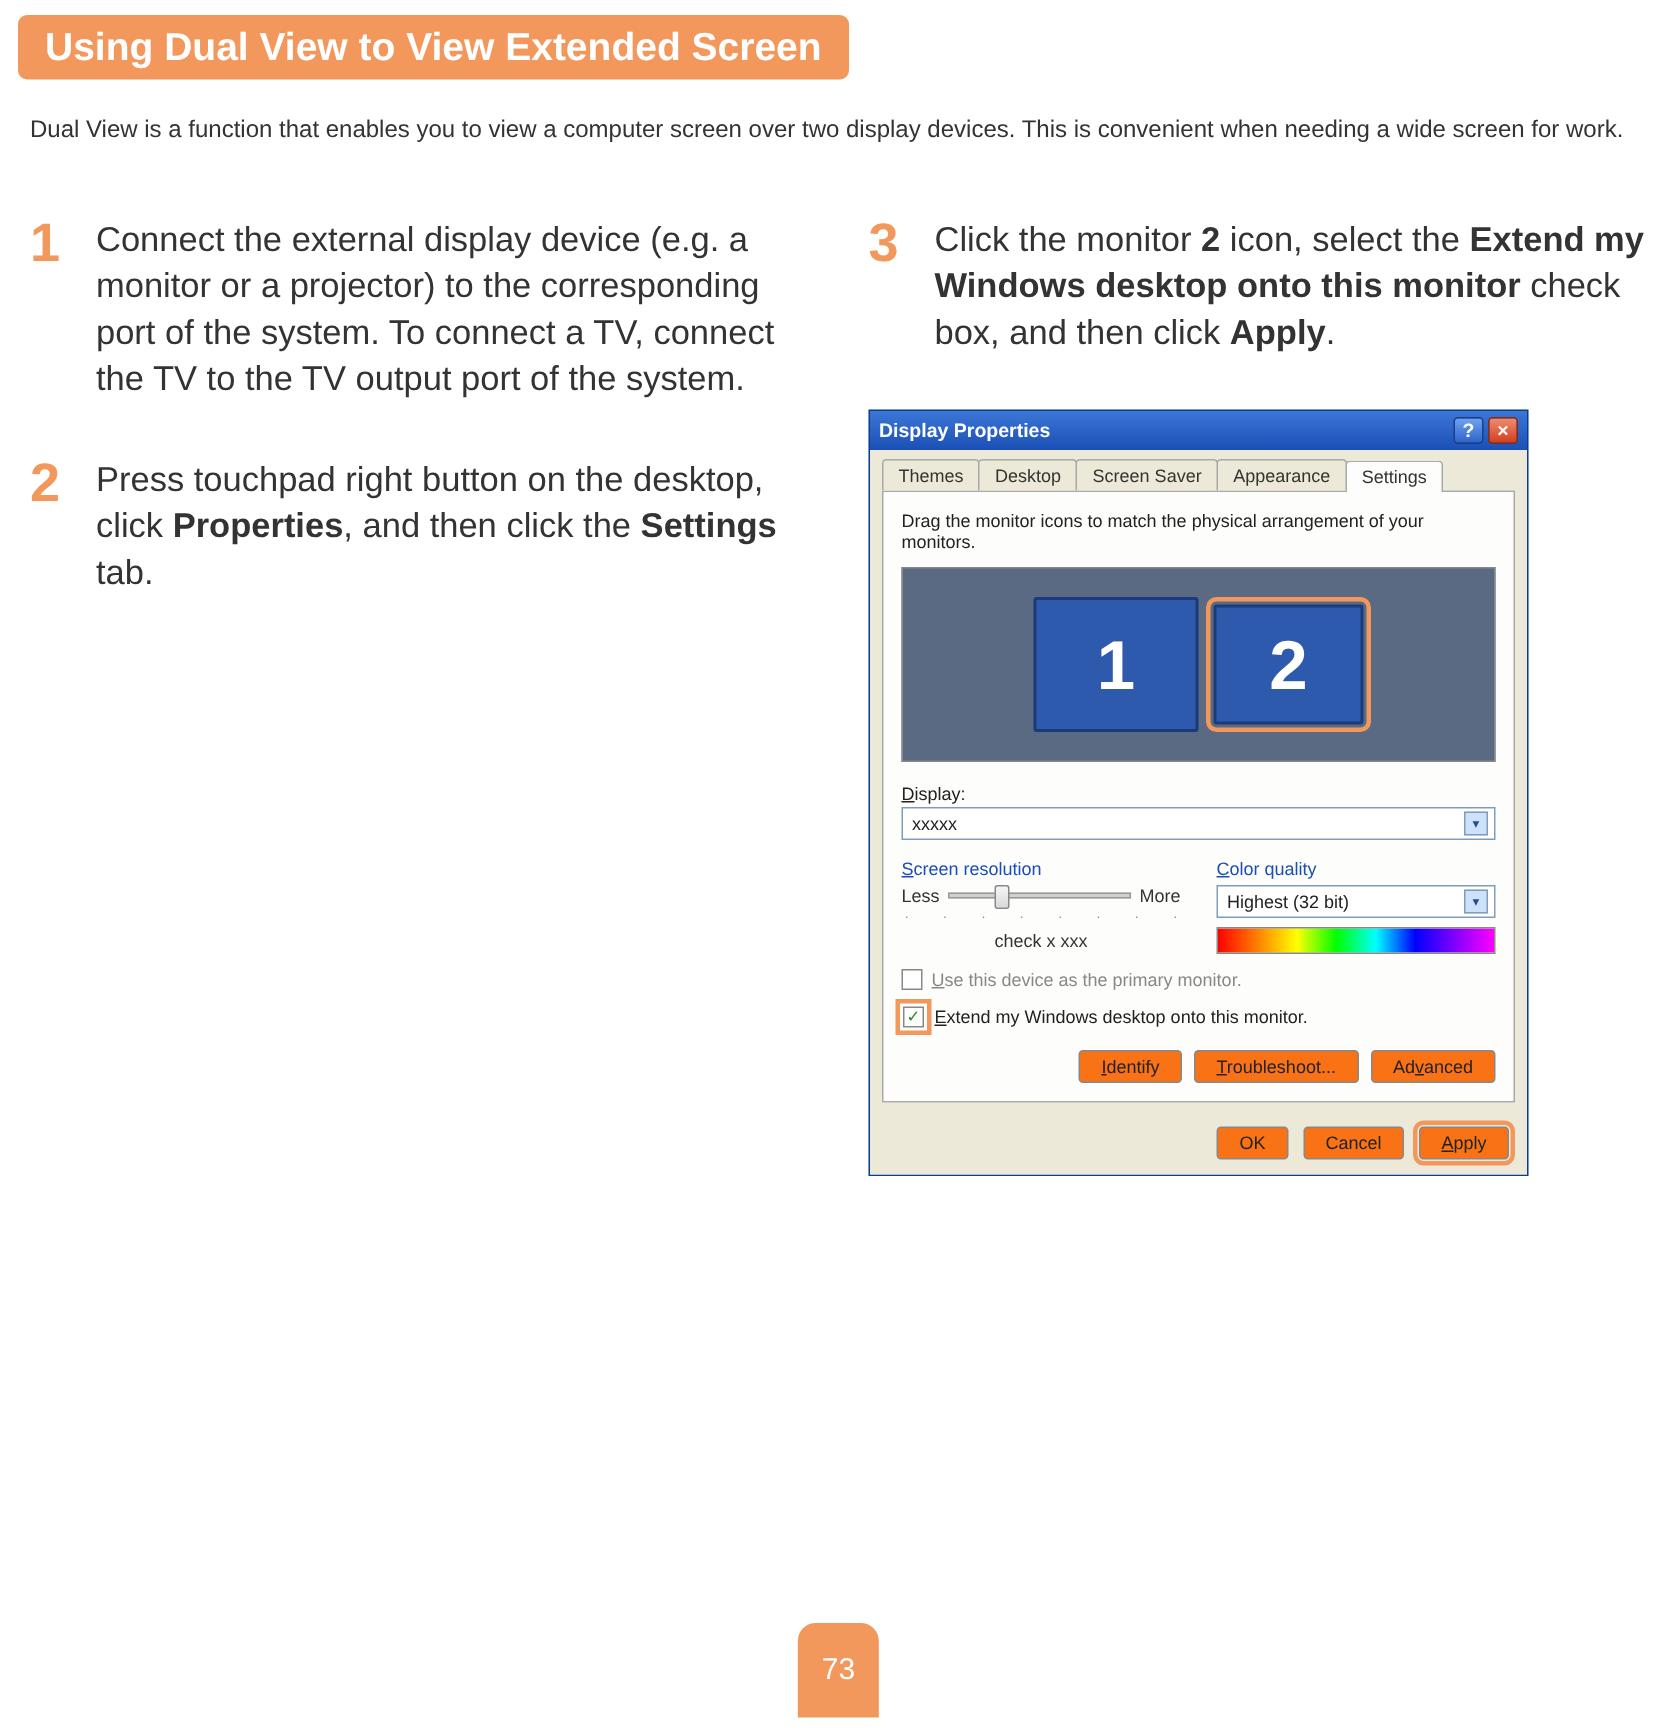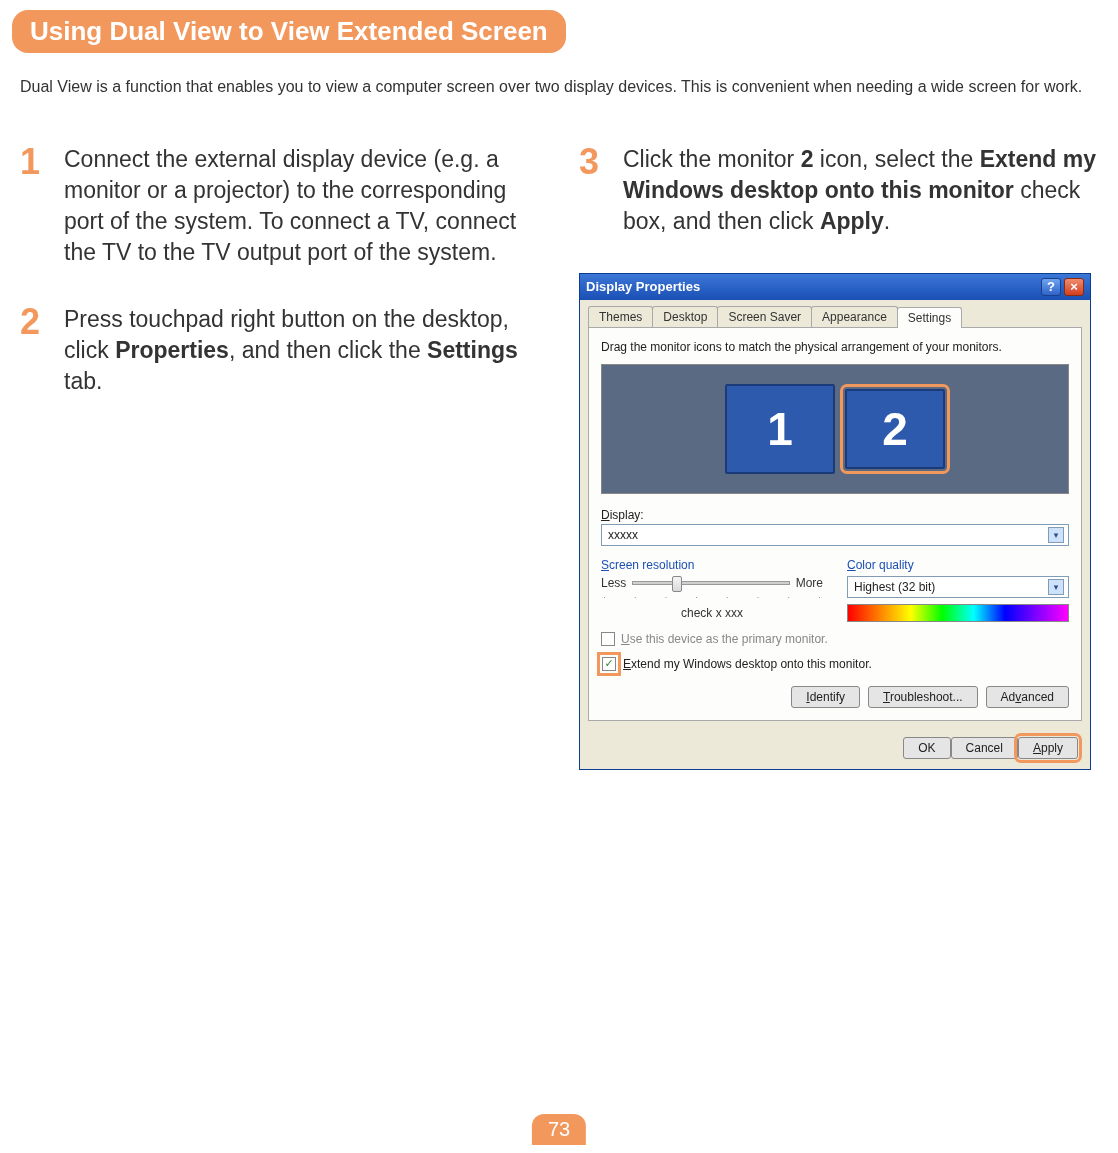--- a/index.html
+++ b/index.html
@@ -9,21 +9,21 @@
     width: 1118px;
     padding: 10px 0 0 0;
     color: #333;
   }
   .section-header {
     background: #f3985d;
     color: #fff;
     font-size: 26px;
     font-weight: bold;
     padding: 6px 18px;
-    border-radius: 16px;
+    border-radius: 6px;
     display: inline-block;
     margin-left: 12px;
   }
   .intro {
     font-size: 16px;
     color: #333;
     padding: 24px 20px 10px 20px;
     line-height: 1.3;
   }
   .intro p { margin-bottom: 6px; }
@@ -47,21 +47,21 @@
     top: -6px;
     font-size: 36px;
     font-weight: bold;
     color: #f3985d;
   }
   .b { font-weight: bold; }
 
   
   .screenshot-wrap {
     margin-top: 26px;
-    width: 512px;
+    width: 440px;
   }
   .win {
     border: 1px solid #0a3d91;
     font-family: Tahoma, Arial, sans-serif;
     font-size: 13px;
     background: #ece9d8;
   }
   .titlebar {
     background: linear-gradient(#3b77d6, #1b4fb5);
     color: #fff;
@@ -189,42 +189,42 @@
   .check-row.enabled { color:#222; }
   .chk {
     width:14px; height:14px; border:1px solid #888; background:#fff;
     display:flex;align-items:center;justify-content:center;
     font-size:11px;color:#2a8a2a;
   }
   .chk-wrap.highlight { outline:3px solid #f3985d; outline-offset:1px; padding:1px; }
   .chk-wrap { display:inline-flex; }
   .btnrow { display:flex; justify-content:flex-end; gap:8px; margin-top:14px;}
   .wbtn {
-    border:1px solid #888; background:#e5e5e5;
+    border:1px solid #888; background:#f97316;
     padding:3px 14px; font-size:12px; border-radius:3px;
     color:#222;
   }
   .dlg-btnrow {
-    display:flex; justify-content:flex-end; 
+    display:flex; justify-content:flex-end; gap:10px;
     padding: 8px 12px 10px 12px;
     background:#ece9d8;
     text-align:right;
   }
   .wbtn.highlight { outline:3px solid #f3985d; outline-offset:1px;}
   .u { text-decoration: underline; }
 
   .page-num {
     position: fixed;
     bottom: 8px;
     left: 50%;
     transform: translateX(-50%);
     background:#f3985d;
     color:#fff;
     font-size:20px;
-    padding:4px 16px;
+    padding:20px 16px;
     border-top-left-radius:12px;
     border-top-right-radius:12px;
   }
 </style>
 </head>
 <body>
 
 
 
 <div class="section-header">Using Dual View to View Extended Screen</div>

